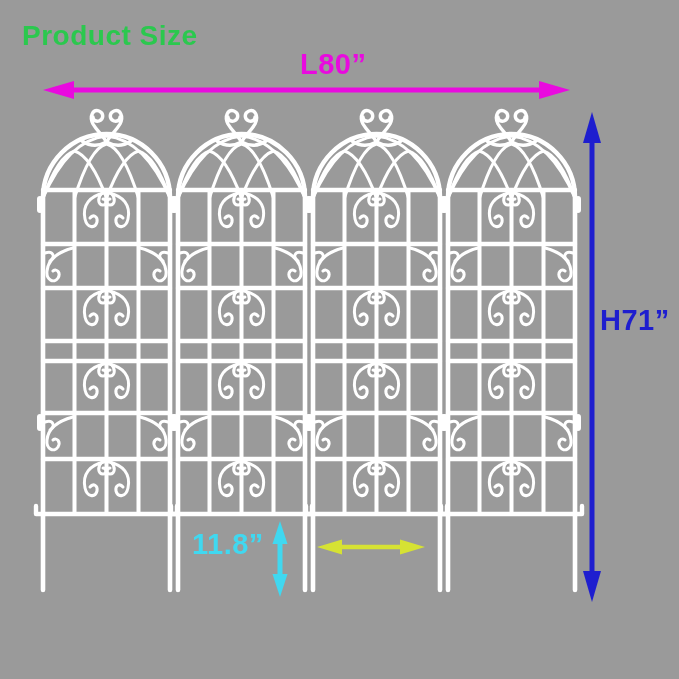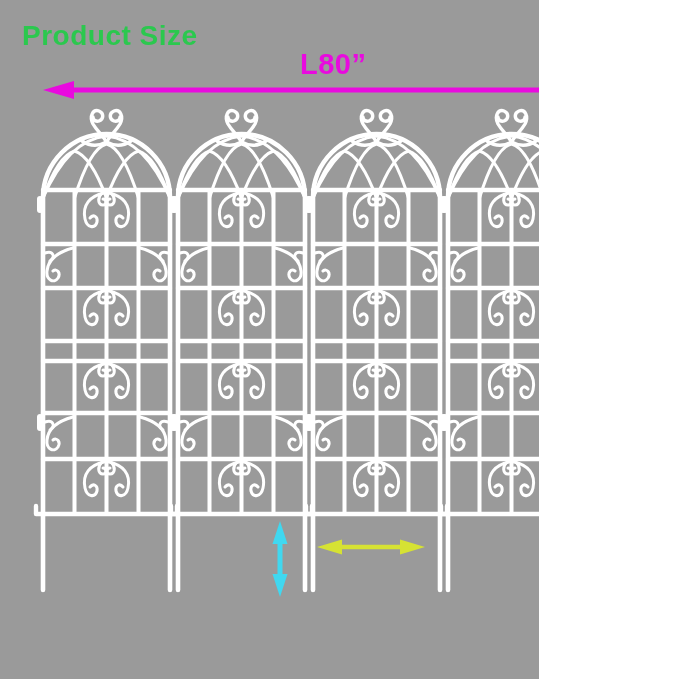--- a/index.html
+++ b/index.html
@@ -1,19 +1,19 @@
 <!DOCTYPE html>
 <html><head>
 <meta charset="utf-8">
 <style>
   html,body{margin:0;padding:0;}
   body{font-family:"Liberation Sans", sans-serif;}
   .stage{
     position:relative;
-    width:539px;height:679px;
+    width:679px;height:679px;
     overflow:hidden;
   }
   .stage svg{position:absolute;left:0;top:0;}
   .dim-label{
     position:absolute;
     font-weight:bold;
     white-space:nowrap;
     letter-spacing:0.5px;
   }
   .title-label{left:22px;top:20px;font-size:28px;}
@@ -109,15 +109,17 @@
       <line x1="332" y1="547" x2="411" y2="547" stroke="currentColor" stroke-width="4.5"></line>
       <polygon points="317,547 342,539.5 342,554.5" fill="currentColor"></polygon>
       <polygon points="425,547 400,539.5 400,554.5" fill="currentColor"></polygon>
     </g>
   </svg>
 
   <div class="dim-label title-label" style="color: rgb(43, 200, 78);">Product Size</div>
 
   <div class="dim-label length-label" style="color: rgb(233, 10, 223); margin-left: 14px;">L80”</div>
 
+  <div class="dim-label height-label" style="color: rgb(30, 30, 207);">H71”</div>
 
+  <div class="dim-label leg-label" style="color: rgb(64, 216, 240);">11.8”</div>
 
 </div>
 
 </body></html>

